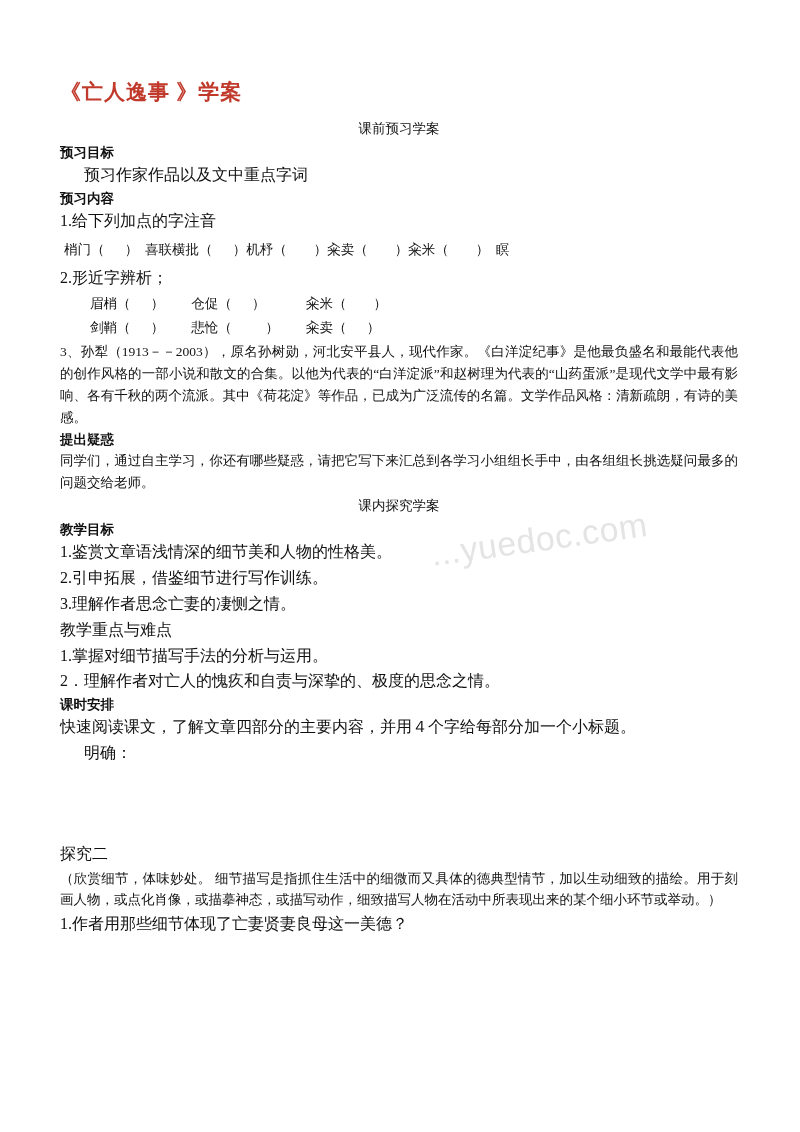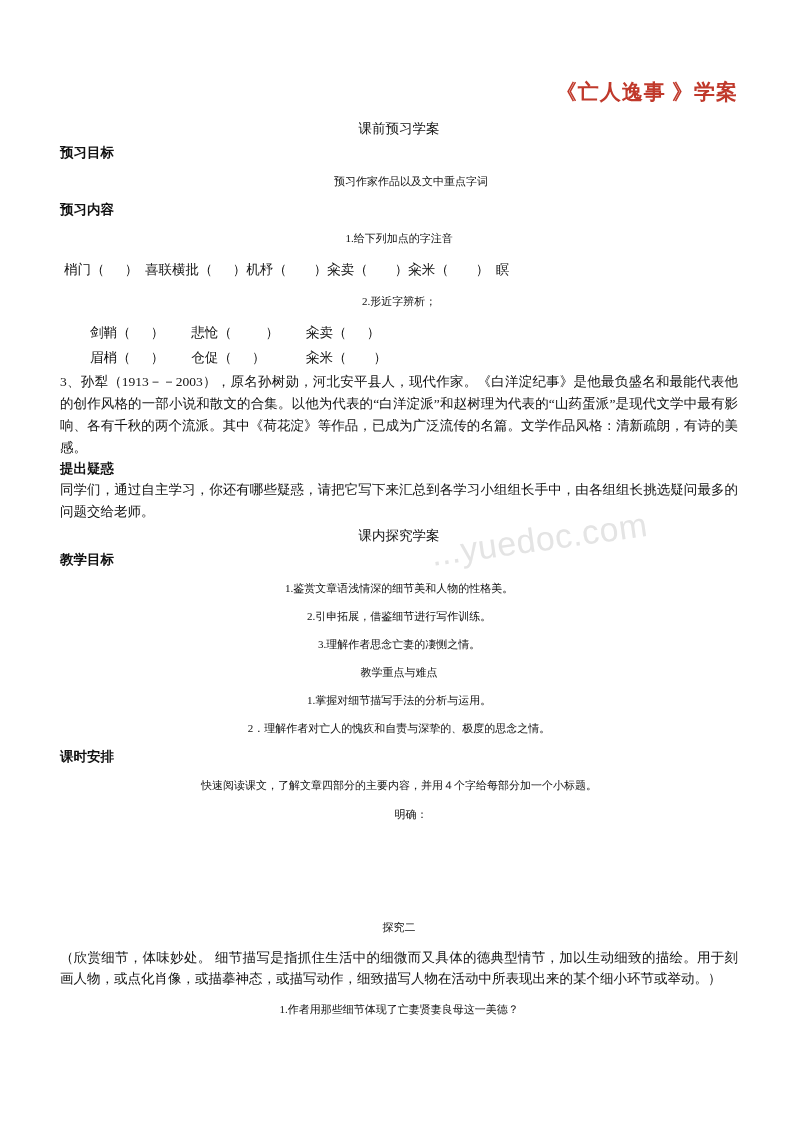--- a/index.html
+++ b/index.html
@@ -34,43 +34,42 @@
     transform: rotate(-8deg);
     z-index: 0;
     pointer-events: none;
     user-select: none;
   }
   .content {
     position: relative;
     z-index: 2;
   }
   .doc-title {
-    text-align: right;
+    text-align: left;
     font-size: 21px;
     font-weight: bold;
     color: #c0392b;
     margin: 0 0 14px 0;
     letter-spacing: 1px;
   }
   .section-head {
     text-align: center;
     font-size: 13.5px;
     font-weight: normal;
     margin: 4px 0 6px 0;
   }
   .bold-line {
     font-weight: bold;
     font-size: 13.5px;
     margin: 2px 0 1px 0;
   }
   .line {
-    font-size: 11px;
-    margin: 11px 0;
+    font-size: 16px;
+    margin: 1px 0;
     line-height: 1.55;
-    text-align: center;
   }
   .indent1 { text-indent: 24px; }
   .para {
     font-size: 13.5px;
     line-height: 1.62;
     margin: 1px 0;
     text-align: justify;
   }
   .gap-lg { height: 74px; }
   .pinyin-row {
@@ -102,22 +101,22 @@
 
     <div class="bold-line">预习目标</div>
     <div class="line indent1">预习作家作品以及文中重点字词</div>
 
     <div class="bold-line">预习内容</div>
     <div class="line">1.给下列加点的字注音</div>
 
     <div class="pinyin-row">梢门（      ）  喜联横批（      ）机杼（        ）籴卖（        ）籴米（        ）  瞑</div>
 
     <div class="line">2.形近字辨析；</div>
+    <div class="cols2">眉梢（      ）        仓促（      ）            籴米（        ）</div>
     <div class="cols2">剑鞘（      ）        悲怆（          ）        籴卖（      ）</div>
-    <div class="cols2">眉梢（      ）        仓促（      ）            籴米（        ）</div>
 
     <div class="para">3、孙犁（1913－－2003），原名孙树勋，河北安平县人，现代作家。《白洋淀纪事》是他最负盛名和最能代表他的创作风格的一部小说和散文的合集。以他为代表的“白洋淀派”和赵树理为代表的“山药蛋派”是现代文学中最有影响、各有千秋的两个流派。其中《荷花淀》等作品，已成为广泛流传的名篇。文学作品风格：清新疏朗，有诗的美感。</div>
 
     <div class="bold-line">提出疑惑</div>
     <div class="para">同学们，通过自主学习，你还有哪些疑惑，请把它写下来汇总到各学习小组组长手中，由各组组长挑选疑问最多的问题交给老师。</div>
 
     <div class="section-head">课内探究学案</div>
 
     <div class="bold-line">教学目标</div>
     <div class="line">1.鉴赏文章语浅情深的细节美和人物的性格美。</div>

